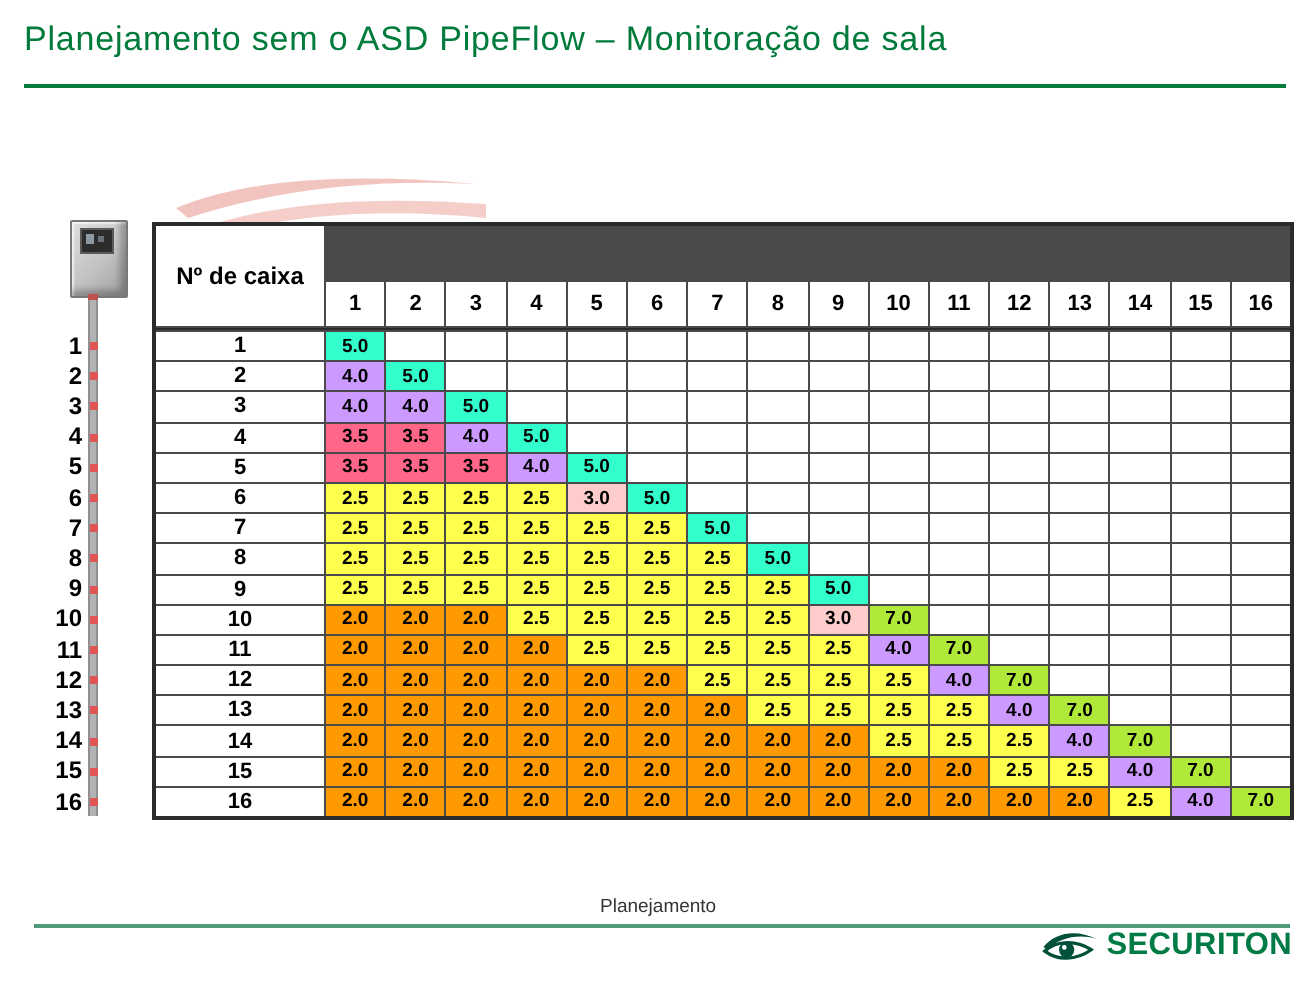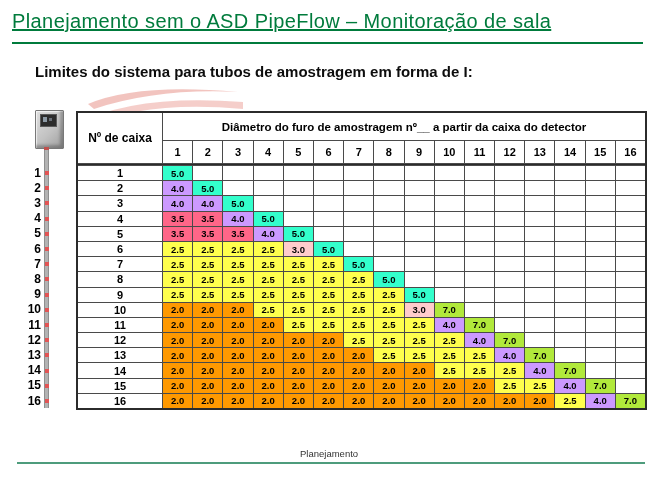--- a/index.html
+++ b/index.html
@@ -3,21 +3,21 @@
 <meta charset="utf-8">
 <style>
   html,body { margin:0; padding:0; background:#e8e8e8; }
   .slide {
     position:relative; width:655px; height:491px; background:#ffffff;
     overflow:hidden; font-family:"Liberation Sans", sans-serif; margin:0 auto;
   }
   
   .title {
     position:absolute; left:12px; top:10px; width:635px;
-    font-size:20px; letter-spacing:0.4px; color:#007B3C; white-space:nowrap;text-decoration:underline;
+    font-size:17px; letter-spacing:0.4px; color:#007B3C; white-space:nowrap;
   }
   .title-underline {
     position:absolute; left:12px; top:42px; width:631px; height:2px; background:#007B3C;
   }
   
   .subtitle {
     position:absolute; left:35px; top:63px; font-size:15px; font-weight:bold; color:#0d0d0d;
     white-space:nowrap;
   }
   
@@ -76,21 +76,20 @@
   .brand { font-size:15.5px; font-weight:800; color:#007B45; letter-spacing:0.2px; }
 </style>
 </head>
 <body>
 
 <div class="slide" id="slide">
 
   <div class="title">Planejamento sem o ASD PipeFlow – Monitoração de sala</div>
   <div class="title-underline"></div>
 
-  <div class="subtitle">Limites do sistema para tubos de amostragem em forma de I:</div>
 
   <svg class="watermark" width="170" height="40" viewBox="0 0 170 40">
     <path d="M10 18 Q60 -3 160 6 Q80 2 16 23 Z" fill="#E8938A" opacity="0.55"></path>
     <path d="M0 38 Q55 8 165 16 L165 23 Q70 14 8 40 Z" fill="#E8938A" opacity="0.45"></path>
   </svg>
 
   <div class="det-box">
     <div class="det-screen"></div>
   </div>
   <div class="pipe-stub"></div>
@@ -125,21 +124,20 @@
       <div class="pipe-num" style="top: 363.1px;">14</div>
       <div class="hole-dot" style="top: 368.6px; background: rgb(226, 85, 85);"></div>
       <div class="pipe-num" style="top: 378.3px;">15</div>
       <div class="hole-dot" style="top: 383.8px; background: rgb(226, 85, 85);"></div>
       <div class="pipe-num" style="top: 393.5px;">16</div>
       <div class="hole-dot" style="top: 399px; background: rgb(226, 85, 85);"></div>
     </div>
 
   <div class="limits-table" id="limits-table">
       <div class="tcell hdr corner" style="grid-area: 1 / 1 / 3;">Nº de caixa</div>
-      <div class="tcell hdr span" style="grid-area: 1 / 2 / auto / 18;">Diâmetro do furo de amostragem nº__ a partir da caixa do detector</div>
       <div class="tcell hdr colhead" style="grid-area: 2 / 2;">1</div>
       <div class="tcell hdr colhead" style="grid-area: 2 / 3;">2</div>
       <div class="tcell hdr colhead" style="grid-area: 2 / 4;">3</div>
       <div class="tcell hdr colhead" style="grid-area: 2 / 5;">4</div>
       <div class="tcell hdr colhead" style="grid-area: 2 / 6;">5</div>
       <div class="tcell hdr colhead" style="grid-area: 2 / 7;">6</div>
       <div class="tcell hdr colhead" style="grid-area: 2 / 8;">7</div>
       <div class="tcell hdr colhead" style="grid-area: 2 / 9;">8</div>
       <div class="tcell hdr colhead" style="grid-area: 2 / 10;">9</div>
       <div class="tcell hdr colhead" style="grid-area: 2 / 11;">10</div>
@@ -419,14 +417,23 @@
       <div class="tcell val" style="grid-area: 19 / 12; background: rgb(255, 153, 0);">2.0</div>
       <div class="tcell val" style="grid-area: 19 / 13; background: rgb(255, 153, 0);">2.0</div>
       <div class="tcell val" style="grid-area: 19 / 14; background: rgb(255, 153, 0);">2.0</div>
       <div class="tcell val" style="grid-area: 19 / 15; background: rgb(255, 255, 77);">2.5</div>
       <div class="tcell val" style="grid-area: 19 / 16; background: rgb(204, 153, 255);">4.0</div>
       <div class="tcell val" style="grid-area: 19 / 17; background: rgb(177, 233, 59);">7.0</div>
     </div>
 
   <div class="footer-line"></div>
   <div class="footer-label">Planejamento</div>
+  <div class="logo">
+    <svg width="30" height="21" viewBox="0 0 44 28">
+      <path d="M4 14 C 13 3, 28 1, 43 8 C 30 4, 15 7, 7 16 Z" fill="#00503A"></path>
+      <path d="M5 17 C 14 9, 28 9, 39 16 C 28 24, 14 24, 5 17 Z" fill="none" stroke="#00503A" stroke-width="2.4"></path>
+      <circle cx="21" cy="16" r="5.6" fill="#00503A"></circle>
+      <circle cx="19.3" cy="14.3" r="1.7" fill="#ffffff"></circle>
+    </svg>
+    <span class="brand">SECURITON</span>
+  </div>
 
 </div>
 
 </body></html>

